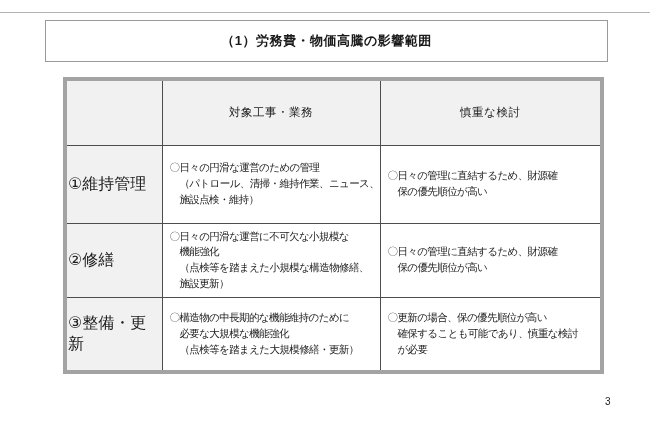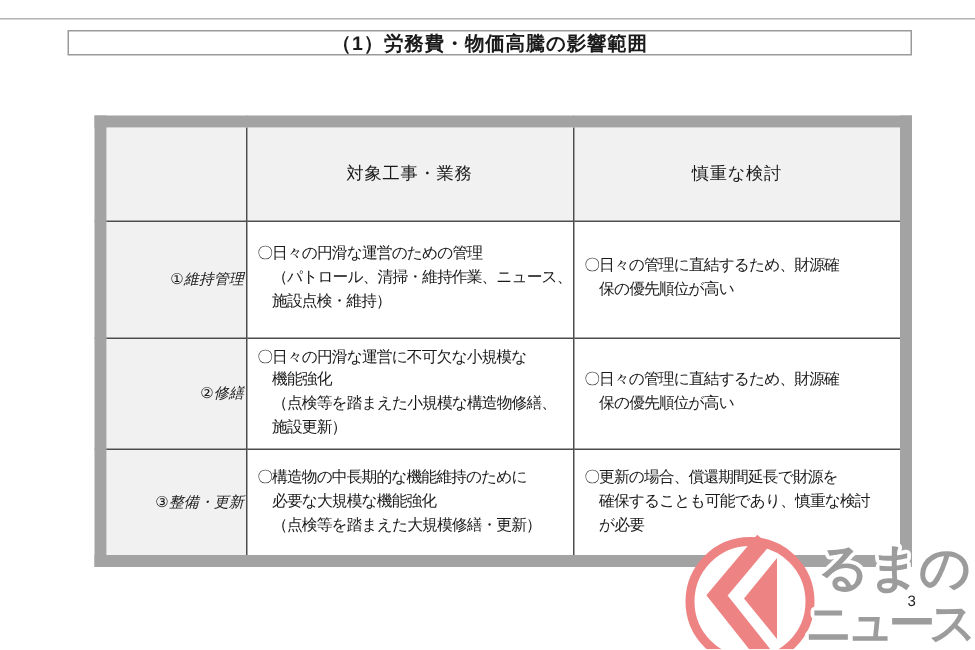--- a/index.html
+++ b/index.html
@@ -11,51 +11,50 @@
     font-family:"Liberation Sans","DejaVu Sans",sans-serif;
     color:#1a1a1a;
   }
   
   .top-rule{
     position:absolute;left:0;top:12px;width:650px;height:1px;
     background:#b3b3b3;
   }
   
   .title-box{
-    position:absolute;left:45px;top:20px;width:563px;height:17px;
+    position:absolute;left:45px;top:20px;width:563px;height:42px;
     box-sizing:border-box;
     border:1.5px solid #9a9a9a;
     background:#ffffff;
     display:flex;align-items:center;justify-content:center;
     font-size:13px;font-weight:bold;letter-spacing:0.5px;
   }
   
   table.impact{
     position:absolute;left:63px;top:77px;
     width:537px;
     border-collapse:collapse;table-layout:fixed;
-    border:8px solid #a3a3a3;
+    border:4px solid #a3a3a3;
     background:#ffffff;
   }
   table.impact td{
     border:1px solid #4d4d4d;
     vertical-align:middle;
     box-sizing:border-box;
     overflow:hidden;
   }
   td.shaded{background:#f1f1f1;}
   td.hdr{
     text-align:center;
     font-size:11.5px;
     letter-spacing:0.5px;
   }
   td.rowlabel{
-    text-align:right;
-    font-size:10px;
-    font-style:italic;
+    text-align:left;
+    font-size:16px;
   }
   .celltext{
     white-space:pre;
     font-size:10.5px;
     letter-spacing:-0.6px;
     line-height:1.5;
     padding:2px 2px 2px 6px;
   }
   
   .wm{
@@ -123,37 +122,24 @@
       </td>
     </tr>
     <tr style="height:75px">
       <td class="shaded rowlabel">③整備・更新</td>
       <td>
         <div class="celltext">〇構造物の中長期的な機能維持のために
 　必要な大規模な機能強化
 　（点検等を踏まえた大規模修繕・更新）</div>
       </td>
       <td>
-        <div class="celltext">〇更新の場合、償還期間延長で財源を
+        <div class="celltext">〇更新の場合、保の優先順位が高い
 　確保することも可能であり、慎重な検討
 　が必要</div>
       </td>
     </tr>
   </tbody>
     </table>
 
-  <div class="wm">
-    <svg viewBox="0 0 210 83">
-
-      <circle cx="60" cy="51" r="40" fill="#ffffff" stroke="#ee8383" stroke-width="6"></circle>
-
-      <path d="M 69 10 L 38 47 L 69 86" fill="none" stroke="#ee8383" stroke-width="11"></path>
-
-      <polygon points="56,49 78,22 78,76" fill="#ee8383"></polygon>
-
-      <text x="105" y="40" font-size="34" letter-spacing="-1" fill="#9c9c9c" stroke-width="5">るまの</text>
-      <text x="97" y="76" font-size="31" letter-spacing="-4" fill="#9c9c9c" stroke-width="5">ニュース</text>
-    </svg>
-  </div>
 
   <div class="page-num">3</div>
 
 </div>
 
 </body></html>

